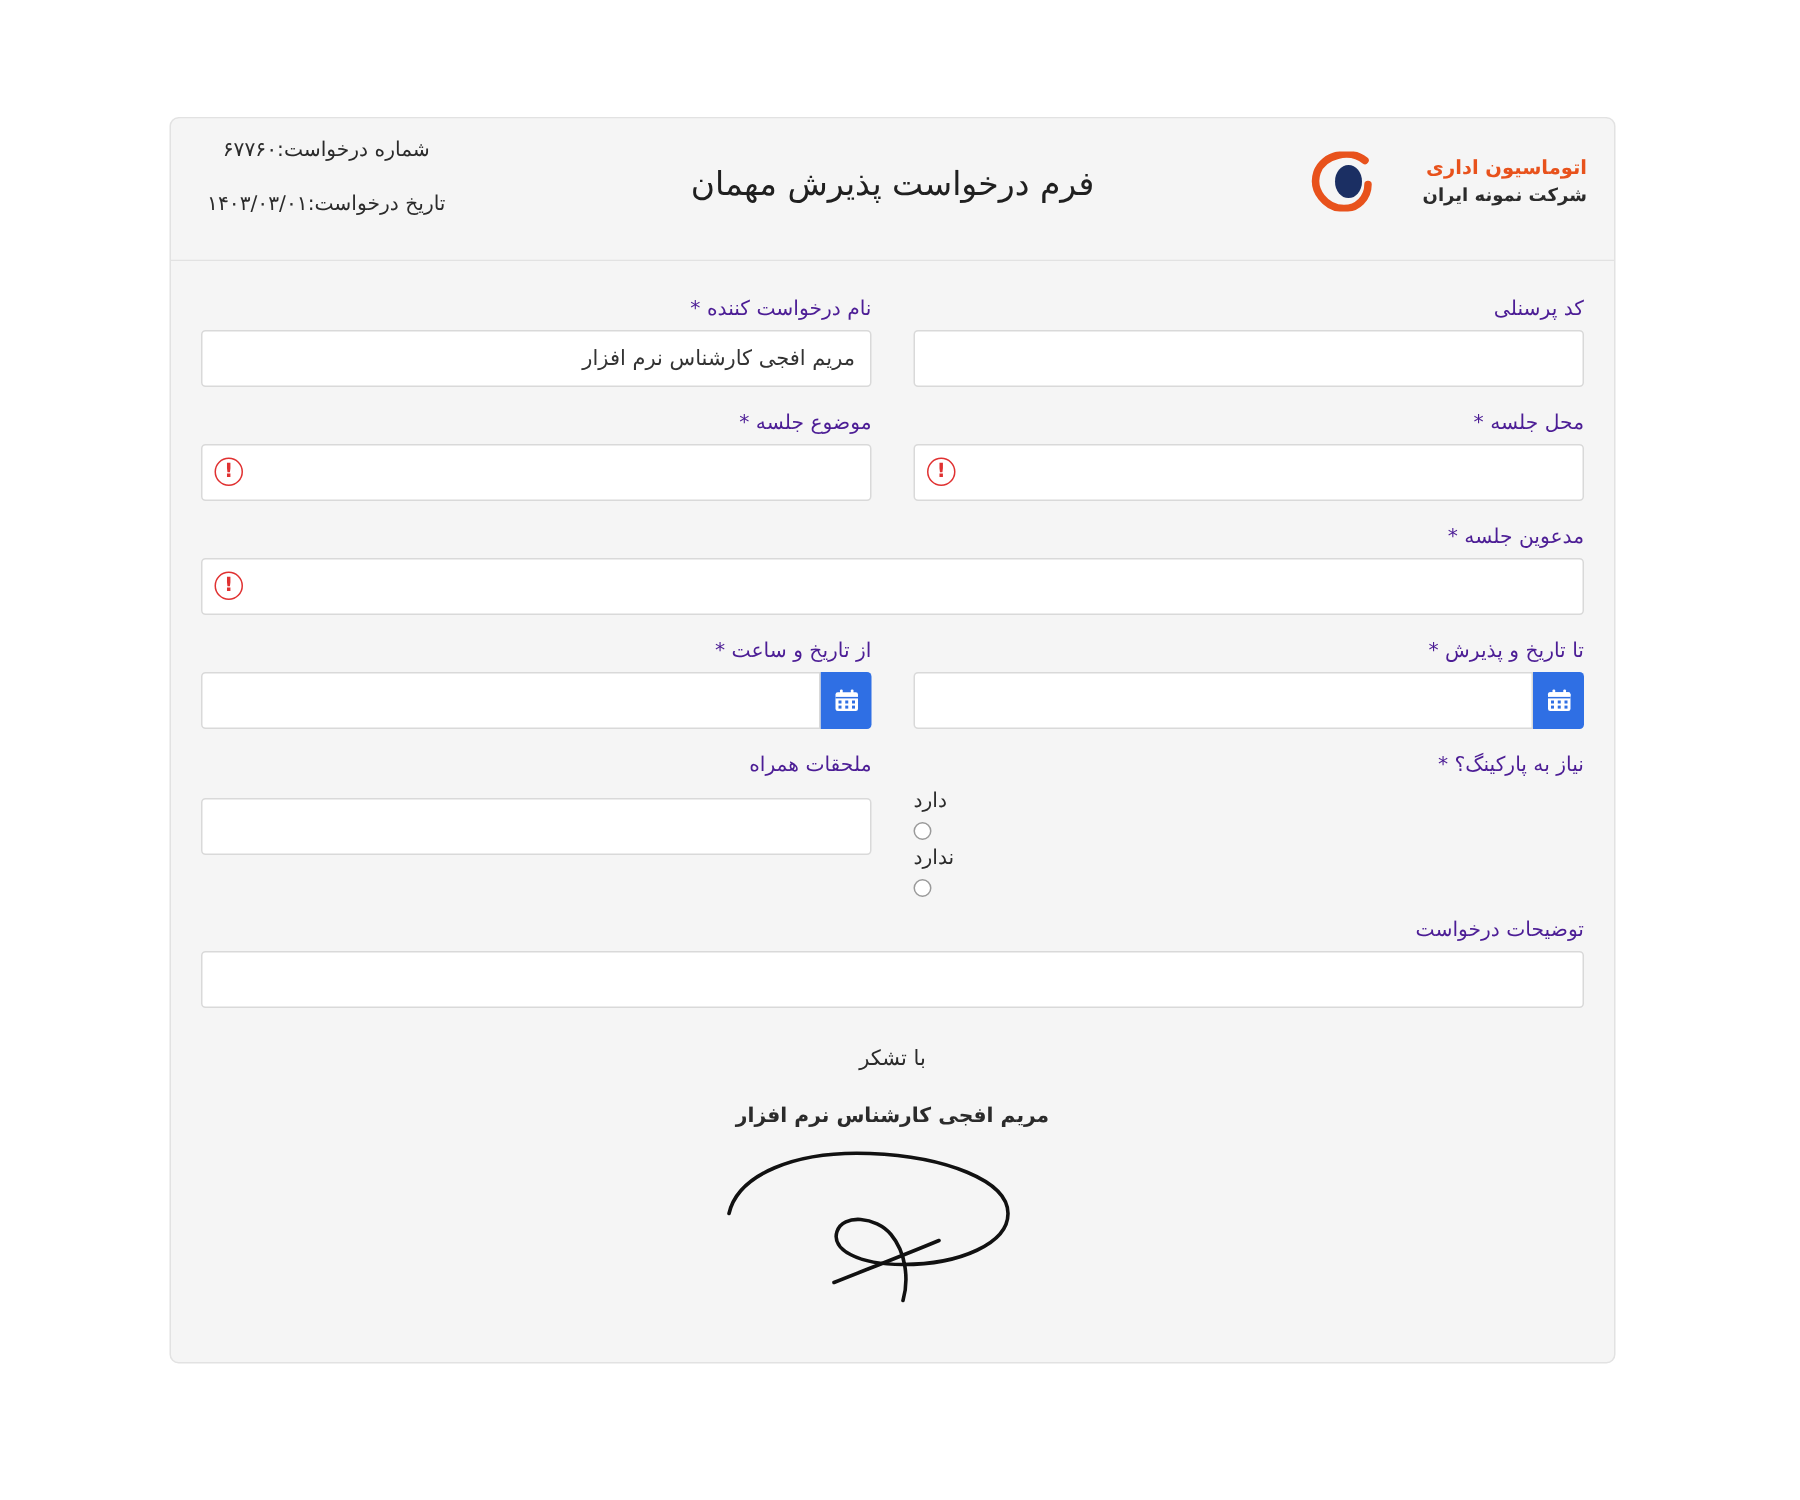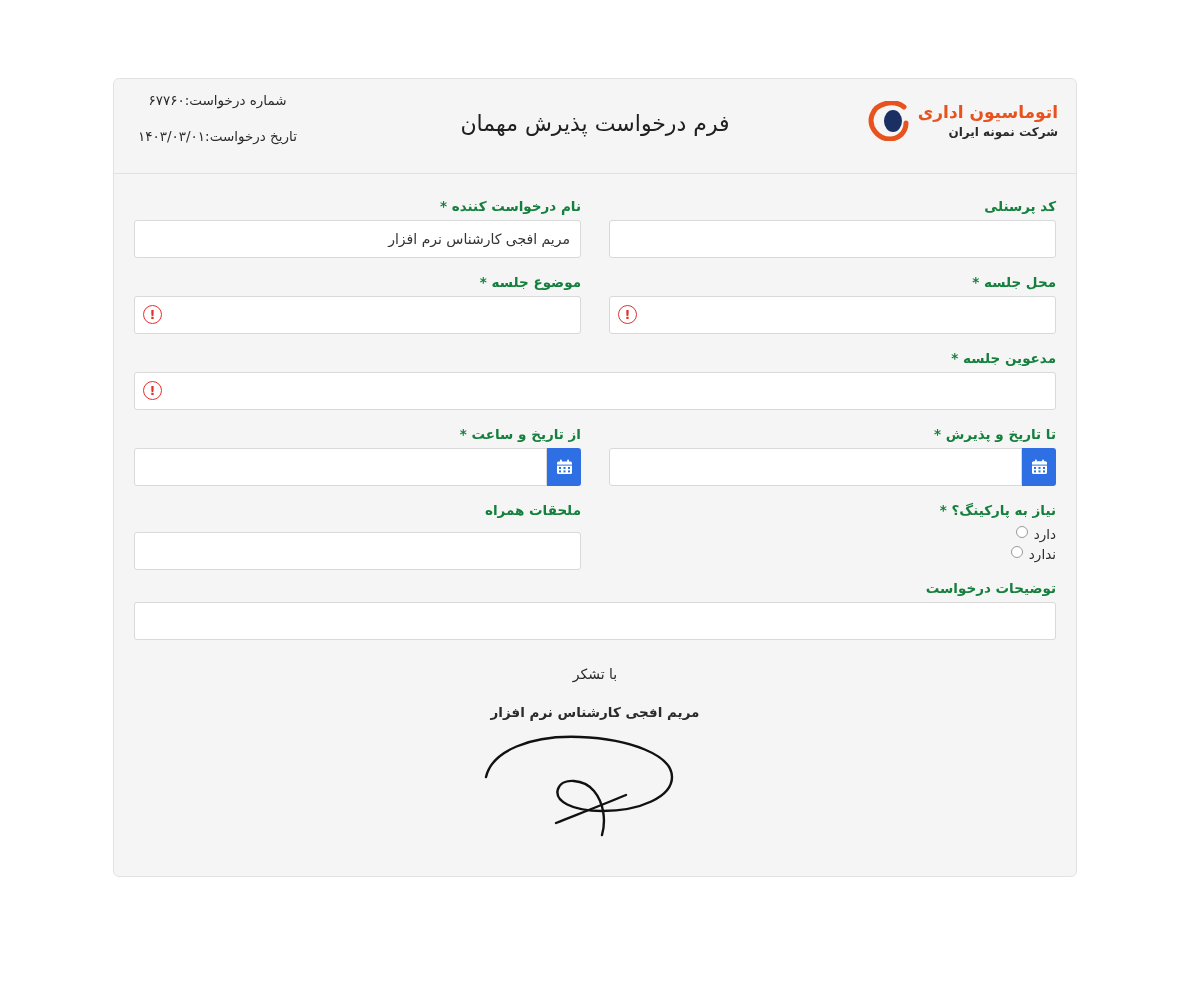--- a/index.html
+++ b/index.html
@@ -46,21 +46,21 @@
     align-items: center;
     gap: 8px;
     direction: rtl;
   }
 
   .logo-text {
     text-align: right;
     line-height: 1.35;
   }
   .logo-title {
-    font-size: 17px;
+    font-size: 13px;
     font-weight: bold;
     color: #e8521c;
     white-space: nowrap;
   }
   .logo-sub {
     font-size: 12px;
     font-weight: bold;
     color: #2b2b2b;
     white-space: nowrap;
     margin-left: 24px;
@@ -110,25 +110,24 @@
   }
 
   .field {
     flex: 1 1 0;
     min-width: 0;
   }
   .field.full { flex: 1 1 100%; }
 
   .field-label {
     font-size: 13.5px;
-    color: #15803d;
+    color: #4c1d95;
     text-align: right;
     margin: 10px 0 6px 0;
     white-space: nowrap;
-    font-weight: bold;
   }
 
   .input-wrap {
     position: relative;
     height: 38px;
   }
 
   .text-input {
     width: 100%;
     height: 38px;
@@ -200,21 +199,22 @@
     display: block;
   }
 
   
   .radio-group {
     text-align: right;
     padding-top: 2px;
   }
   .radio-row {
     display: flex;
-    align-items: flex-start;
+    flex-direction: column;
+    align-items: flex-end;
     justify-content: flex-start;
     gap: 6px;
     margin-bottom: 4px;
     font-size: 13.5px;
     color: #2b2b2b;
   }
   .radio-dot {
     width: 12px;
     height: 12px;
     border: 1px solid #9a9a9a;

